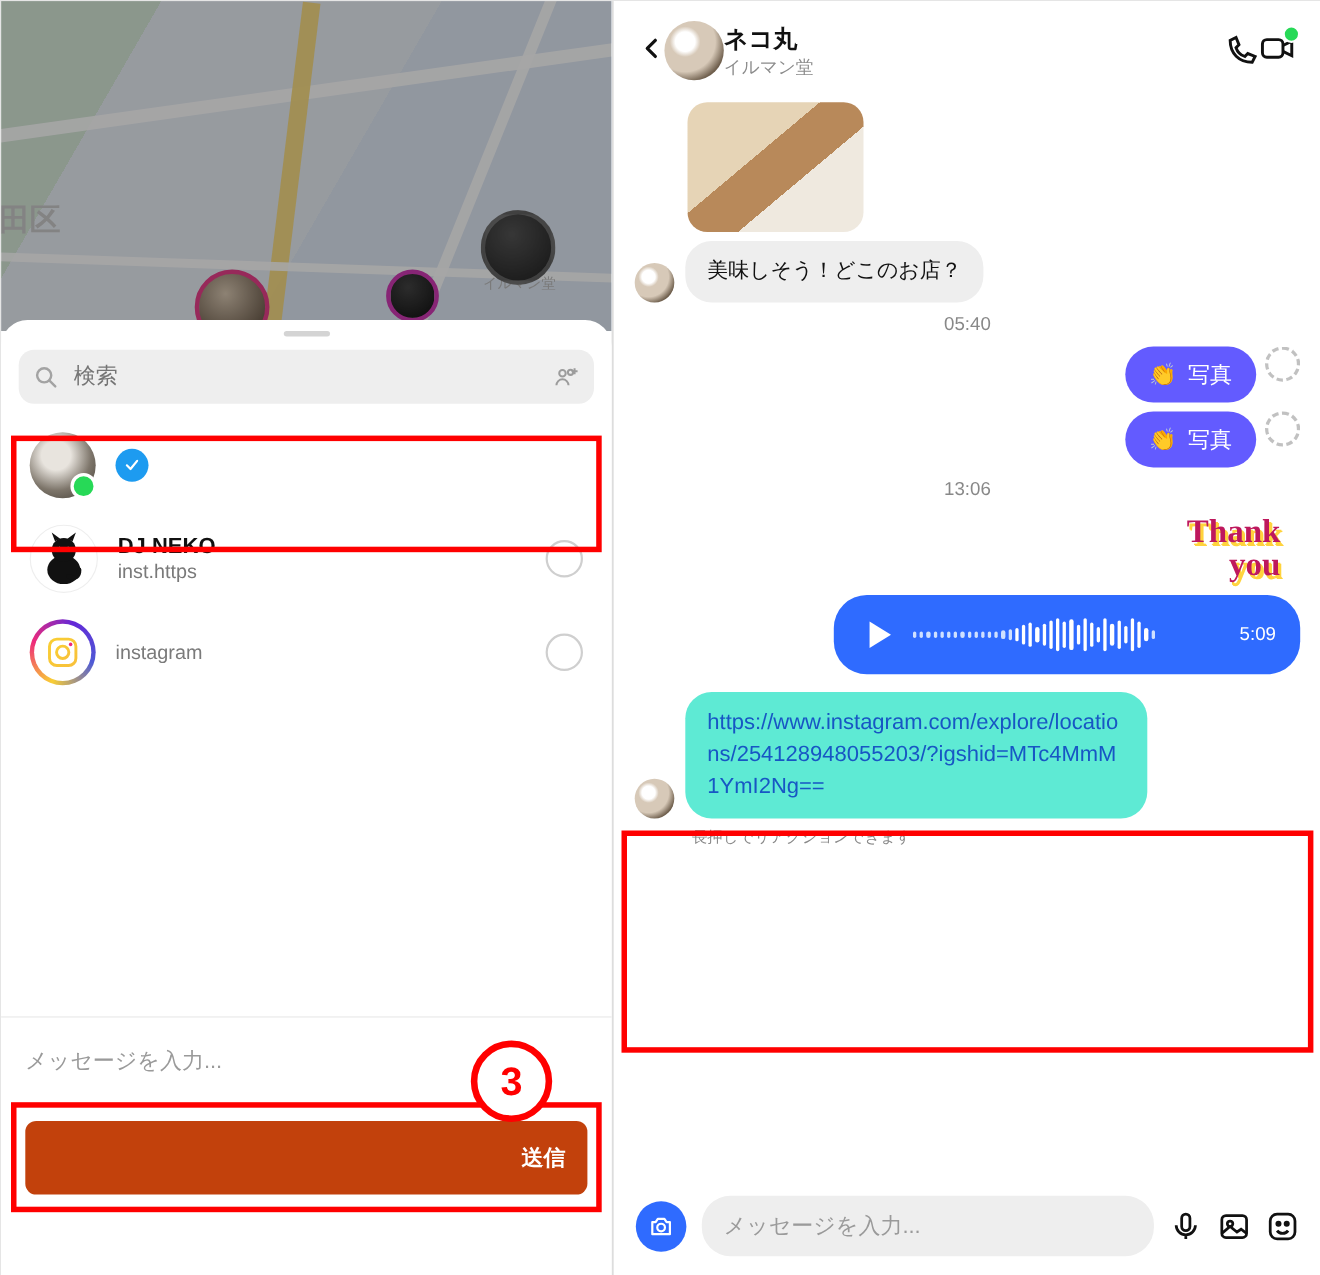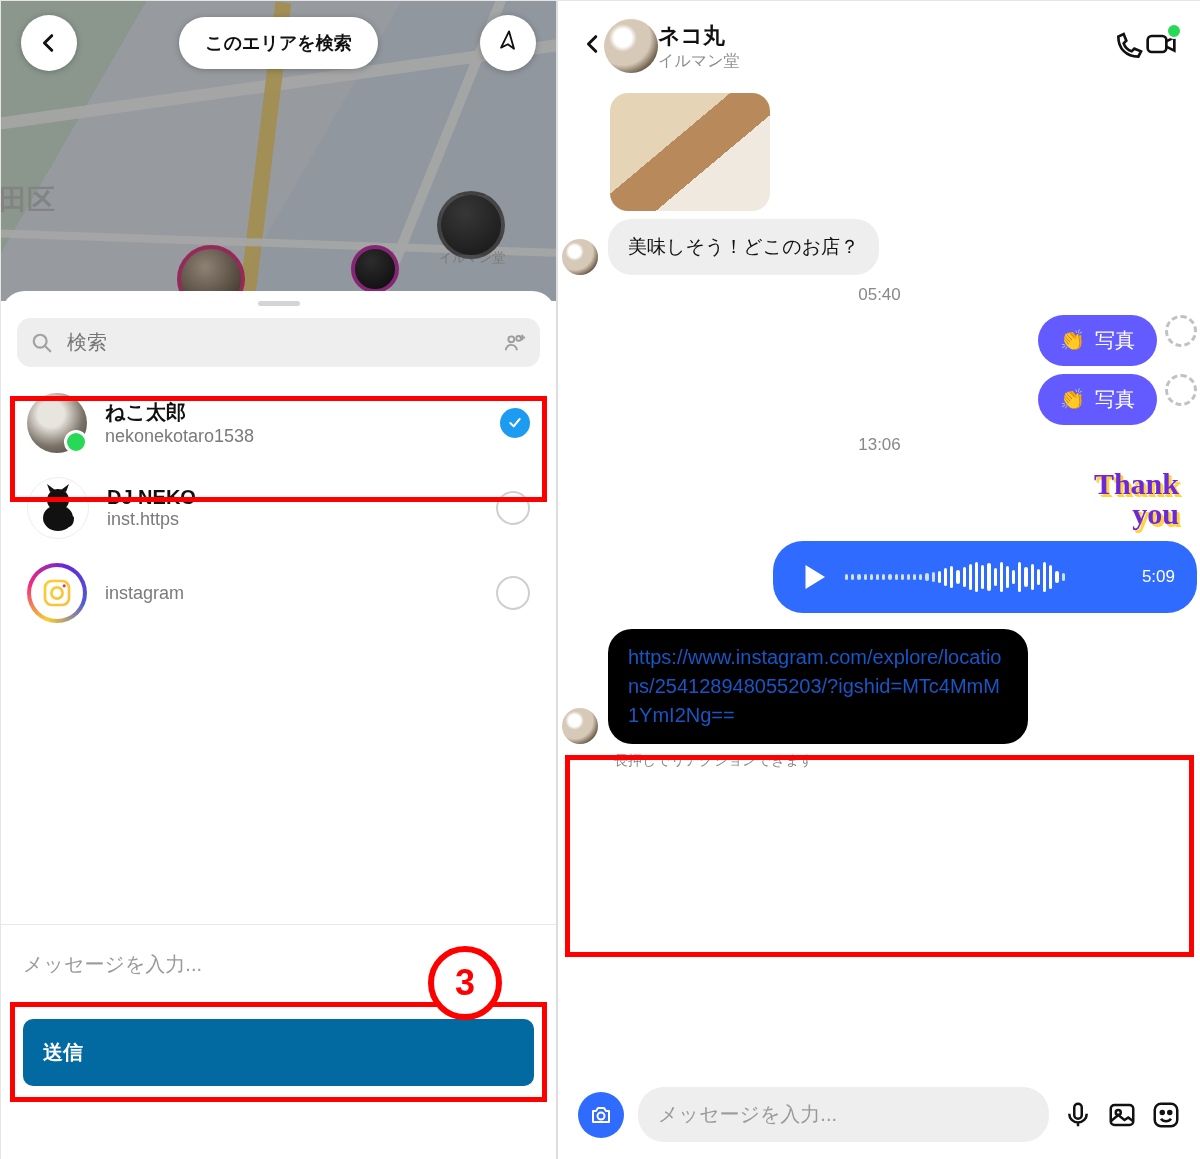--- a/index.html
+++ b/index.html
@@ -53,44 +53,44 @@
 .ct-name .verif{display:inline-flex;width:18px;height:18px;background:#1d9bf0;border-radius:50%;color:#fff;font-size:12px;align-items:center;justify-content:center;margin-left:4px;vertical-align:1px}
 .ct-user{color:#7a7a7a;font-size:18px}
 .radio{width:30px;height:30px;border-radius:50%;border:2.5px solid #cfcfcf}
 .radio.checked{border:0;background:#1d9bf0;display:flex;align-items:center;justify-content:center;color:#fff}
 .hi{position:absolute;border:5px solid #ff0000;pointer-events:none}
 .hi.c1{left:9px;right:9px;top:395px;height:96px}
 .hi.send{left:9px;right:9px;bottom:58px;height:90px}
 .step-badge{position:absolute;right:54px;bottom:140px;width:62px;height:62px;border:6px solid #ff0000;border-radius:50%;display:flex;align-items:center;justify-content:center;color:#ff0000;font-size:36px;font-weight:700;background:#fff;z-index:5}
 
 .compose{position:absolute;left:0;right:0;bottom:156px;border-top:1px solid #e8e8e8;padding:26px 22px;color:#9a9a9a;font-size:20px}
-.send-btn{position:absolute;left:22px;right:22px;bottom:74px;background:#0369a1;color:#fff;text-align:left;padding:20px;border-radius:10px;font-size:20px;font-weight:600}
+.send-btn{position:absolute;left:22px;right:22px;bottom:74px;background:#c2410c;color:#fff;text-align:right;padding:20px;border-radius:10px;font-size:20px;font-weight:600}
 
 
 .chat-head{display:flex;align-items:center;padding:18px 24px 12px}
 .chat-head .avatar{width:54px;height:54px}
 .avm{background:radial-gradient(circle at 35% 35%,#fff 0 18%,#d7c9b8 28% 55%,#6f5f4d 75%)}
 .chat-title{font-weight:700;font-size:22px}
 .chat-sub{color:#8c8c8c;font-size:16px}
 .head-ico{width:32px;height:32px}
 .vid-wrap{position:relative}
 .green-dot{position:absolute;top:-5px;right:-5px;width:12px;height:12px;border-radius:50%;background:#27d957;border:2px solid #fff}
-.chat-body{flex:1;overflow:hidden;padding:0 4px;position:relative}
+.chat-body{flex:1;overflow:hidden;padding:0 19px;position:relative}
 .row{display:flex;margin:8px 0}
 .row.in{justify-content:flex-start}
 .row.out{justify-content:flex-end}
 .row .mini-av{width:36px;height:36px;border-radius:50%;align-self:flex-end;margin-right:10px;flex:none}
 .img-msg{width:160px;height:118px;border-radius:18px;background:linear-gradient(140deg,#e6d4b6 0 40%,#b8895a 40% 62%,#efe9df 62%);margin-left:48px}
 .bubble{max-width:380px;padding:14px 20px;border-radius:24px;font-size:19px;line-height:1.45}
 .bubble.in{background:#eee}
-.bubble.link{background:#000000;color:#1756c4;font-size:20px;word-break:break-all}
+.bubble.link{background:#5eead4;color:#1756c4;font-size:20px;word-break:break-all}
 .tstamp{text-align:center;color:#888;font-size:17px;margin:10px 0}
 .photo-chip{background:#635bff;color:#fff;padding:12px 22px;border-radius:26px;font-size:20px;display:flex;align-items:center;gap:10px}
 .spin{width:26px;height:26px;border:3px dashed #999;border-radius:50%;opacity:.6;margin-left:8px}
-.thank{font-family:cursive;font-weight:900;font-size:30px;color:#6d28d9;text-shadow:2px 2px 0 #ffd33d,3px 3px 0 #ffd33d;text-align:right;line-height:1;padding:4px 18px}
+.thank{font-family:cursive;font-weight:900;font-size:30px;color:#be185d;text-shadow:2px 2px 0 #ffd33d,3px 3px 0 #ffd33d;text-align:right;line-height:1;padding:4px 18px}
 .voice{background:#2f6bff;color:#fff;border-radius:30px;padding:18px 22px;display:flex;align-items:center;gap:14px;width:380px}
 .play-c{width:36px;height:36px}
 .wave{flex:1;display:flex;align-items:center;gap:3px;height:34px}
 .wave i{display:block;width:3.2px;background:#cfe0ff;border-radius:2px}
 .vtime{font-size:17px}
 .hint{color:#888;font-size:14px;margin:6px 0 2px 52px}
 .hi.link{left:7px;right:7px;bottom:116px;height:192px}
 .chat-compose{display:flex;align-items:center;gap:14px;padding:14px 20px 18px}
 .cam{width:46px;height:46px;border-radius:50%;background:#2f6bff;display:flex;align-items:center;justify-content:center;color:#fff}
 .chat-input{flex:1;background:#eee;border-radius:26px;padding:14px 20px;color:#9a9a9a;font-size:20px}
@@ -106,35 +106,20 @@
       <div class="road h1"></div>
         <div class="road v1"></div>
         <div class="road v2"></div>
         <div class="road h2"></div>
       <span class="map-label">代田区</span>
       <span class="map-label jp2">イルマン堂</span>
       <div class="map-avatar a1"></div>
       <div class="map-avatar a2"></div>
       <div class="map-avatar a3"></div>
       <div class="dim"></div>
-      <div class="map-top">
-        <div class="round-btn">
-          <svg class="chevron-icon" viewBox="0 0 24 24">
-              <path d="M15 4 L7 12 L15 20"></path>
-            </svg>
-        </div>
-        <div class="flex-sp" style="display:flex;justify-content:center">
-          <div class="pill-btn">このエリアを検索</div>
-        </div>
-        <div class="round-btn">
-          <svg class="nav-arrow" viewBox="0 0 24 24">
-              <path d="M3 11 L21 3 L13 21 L11 13 Z" fill="none" stroke="#111" stroke-width="2" stroke-linejoin="round"></path>
-            </svg>
-        </div>
-      </div>
     </div>
 
     <div class="sheet">
       <div class="grab"></div>
       <div class="search-row">
         <svg class="mag" viewBox="0 0 24 24">
             <circle cx="10" cy="10" r="7" fill="none" stroke="#666" stroke-width="2.4"></circle>
             <path d="M15 15 L21 21" stroke="#666" stroke-width="2.4" stroke-linecap="round"></path>
           </svg>
         <input placeholder="検索" style="">
@@ -144,24 +129,20 @@
             <circle cx="16" cy="7" r="2.6"></circle>
             <path d="M20 3v6M17 6h6"></path>
           </svg>
       </div>
 
       <div class="contacts">
         <div class="contact">
           <div class="avatar av1">
               <span class="online-dot"></span>
             </div>
-          <div class="ct-text">
-            <div class="ct-name">ねこ太郎</div>
-            <div class="ct-user">nekonekotaro1538</div>
-          </div>
           <div class="radio checked">
               <svg width="16" height="16" viewBox="0 0 24 24">
                 <path d="M5 12l5 5 9-11" fill="none" stroke="#fff" stroke-width="3" stroke-linecap="round" stroke-linejoin="round"></path>
               </svg>
             </div>
         </div>
 
         <div class="contact">
           <div class="avatar av2">
             <svg viewBox="0 0 60 60">

